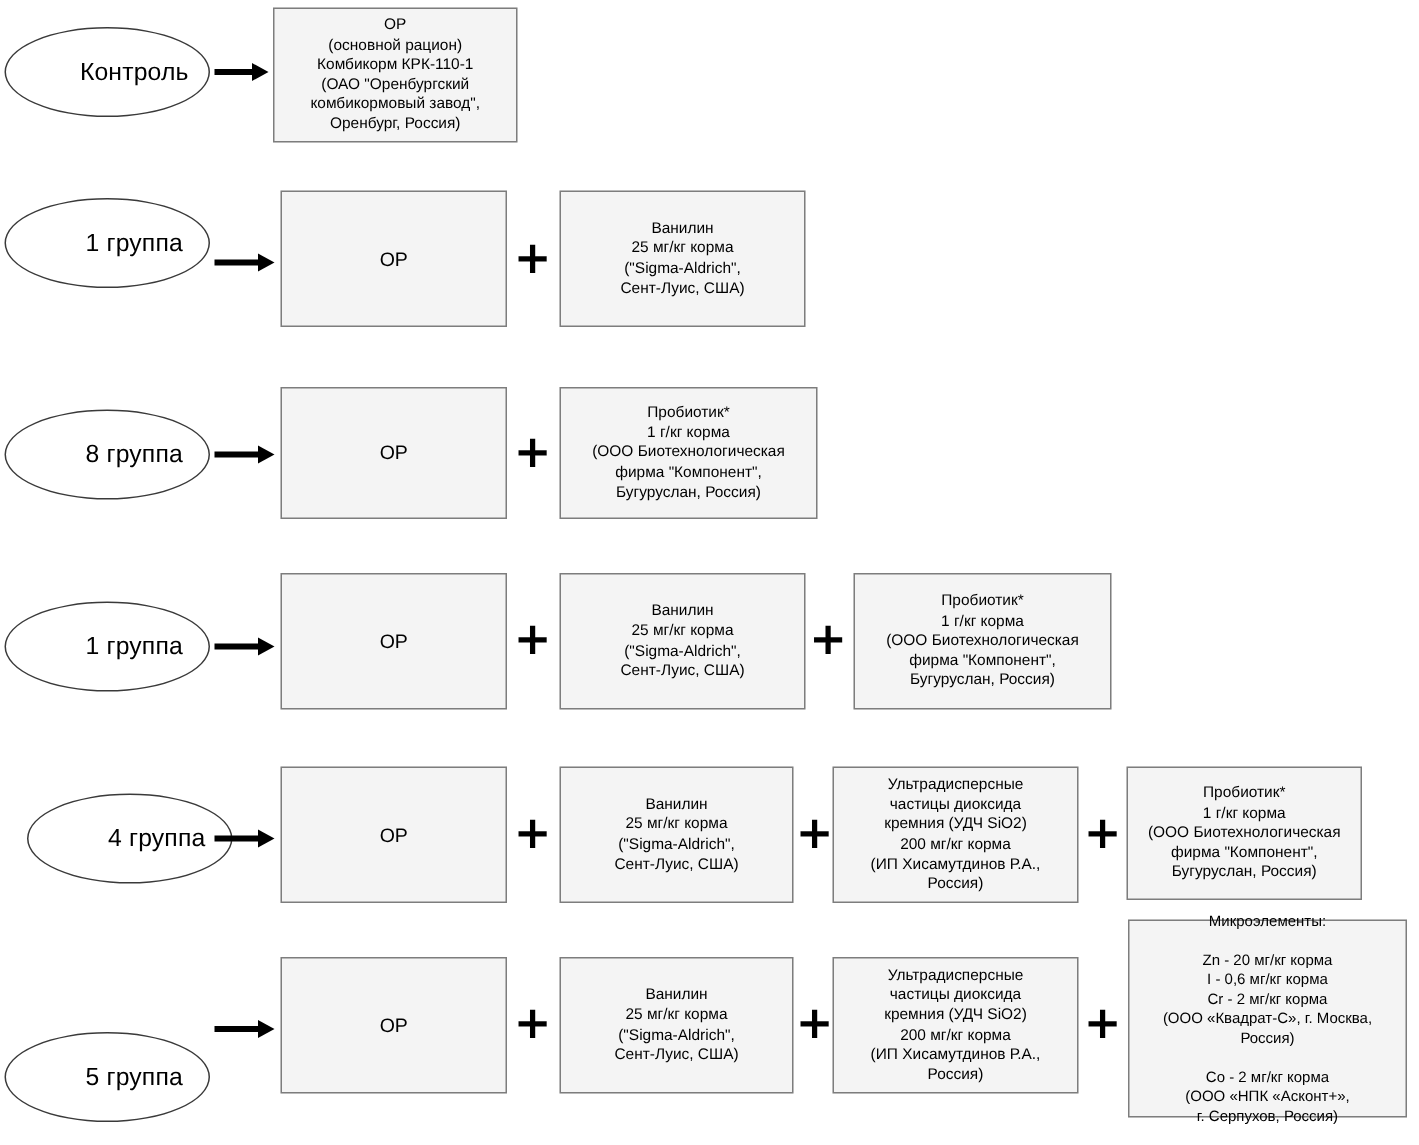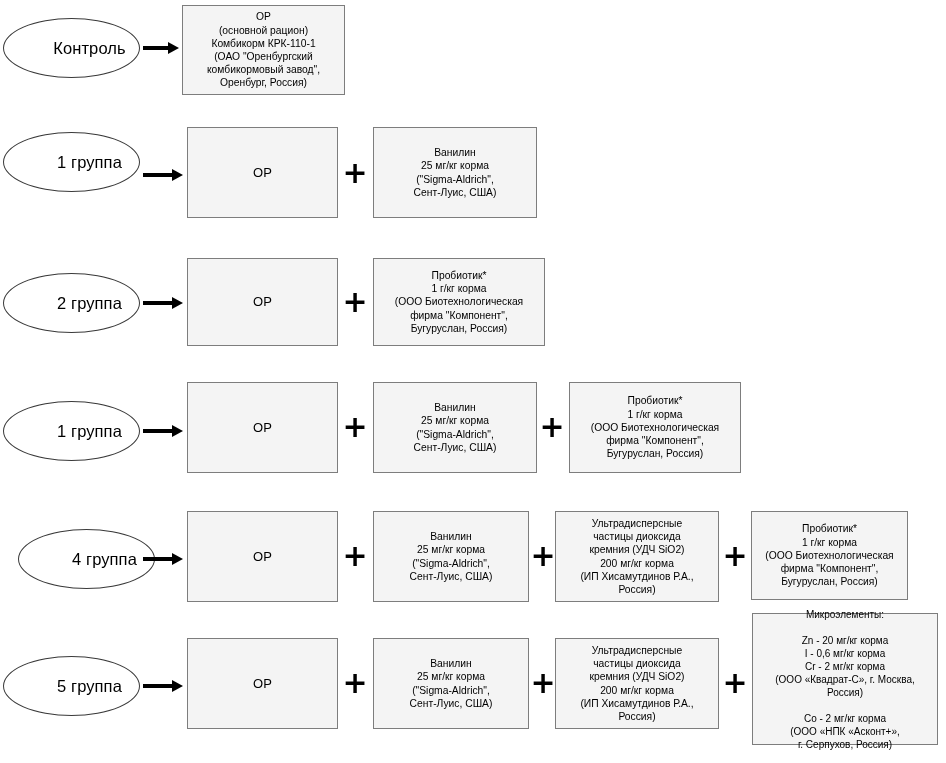--- a/index.html
+++ b/index.html
@@ -108,21 +108,21 @@
       <div class="box " style="left: 373px; top: 127px; width: 164px; height: 91px;">
         <div class="txt">Ванилин
 25 мг/кг корма
 ("Sigma-Aldrich",
 Сент-Луис, США)</div>
       </div>
       <div class="plus" style="left: 342px; top: 158px;">+</div>
     </div>
     <div class="row" style="top: 0px;">
       <div class="ellipse" style="left: 3px; top: 273px; width: 137px; height: 60px;">
-        <span>2 группа</span>
+        <span>8 группа</span>
       </div>
       <div class="arrow" style="left: 143px; top: 297px; width: 40px;">
         <div class="shaft" style="width: 30px;"></div>
         <div class="head" style="left: 29px;"></div>
       </div>
       <div class="box op" style="left: 187px; top: 258px; width: 151px; height: 88px;">
         <div class="txt">ОР</div>
       </div>
       <div class="box " style="left: 373px; top: 258px; width: 172px; height: 88px;">
         <div class="txt">Пробиотик*
@@ -190,21 +190,21 @@
 1 г/кг корма
 (ООО Биотехнологическая
 фирма "Компонент",
 Бугуруслан, Россия)</div>
       </div>
       <div class="plus" style="left: 342px; top: 541px;">+</div>
       <div class="plus" style="left: 530px; top: 541px;">+</div>
       <div class="plus" style="left: 722px; top: 541px;">+</div>
     </div>
     <div class="row" style="top: 0px;">
-      <div class="ellipse" style="left: 3px; top: 656px; width: 137px; height: 60px;">
+      <div class="ellipse" style="left: 3px; top: 688px; width: 137px; height: 60px;">
         <span>5 группа</span>
       </div>
       <div class="arrow" style="left: 143px; top: 680px; width: 40px;">
         <div class="shaft" style="width: 30px;"></div>
         <div class="head" style="left: 29px;"></div>
       </div>
       <div class="box op" style="left: 187px; top: 638px; width: 151px; height: 91px;">
         <div class="txt">ОР</div>
       </div>
       <div class="box " style="left: 373px; top: 638px; width: 156px; height: 91px;">

